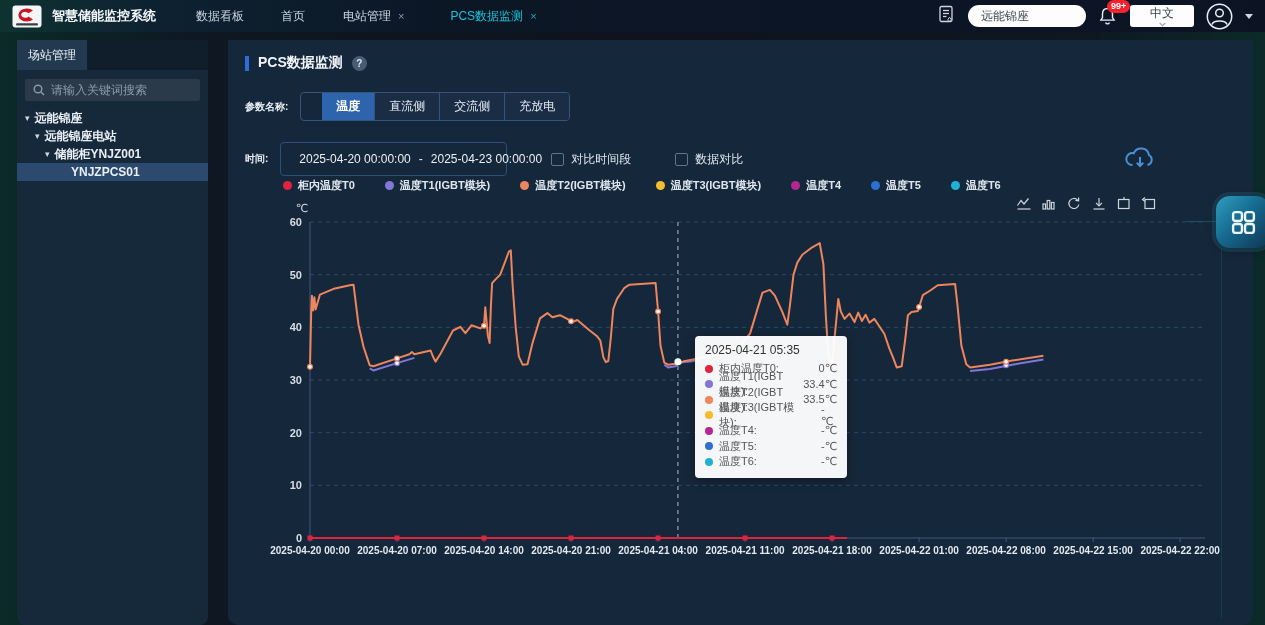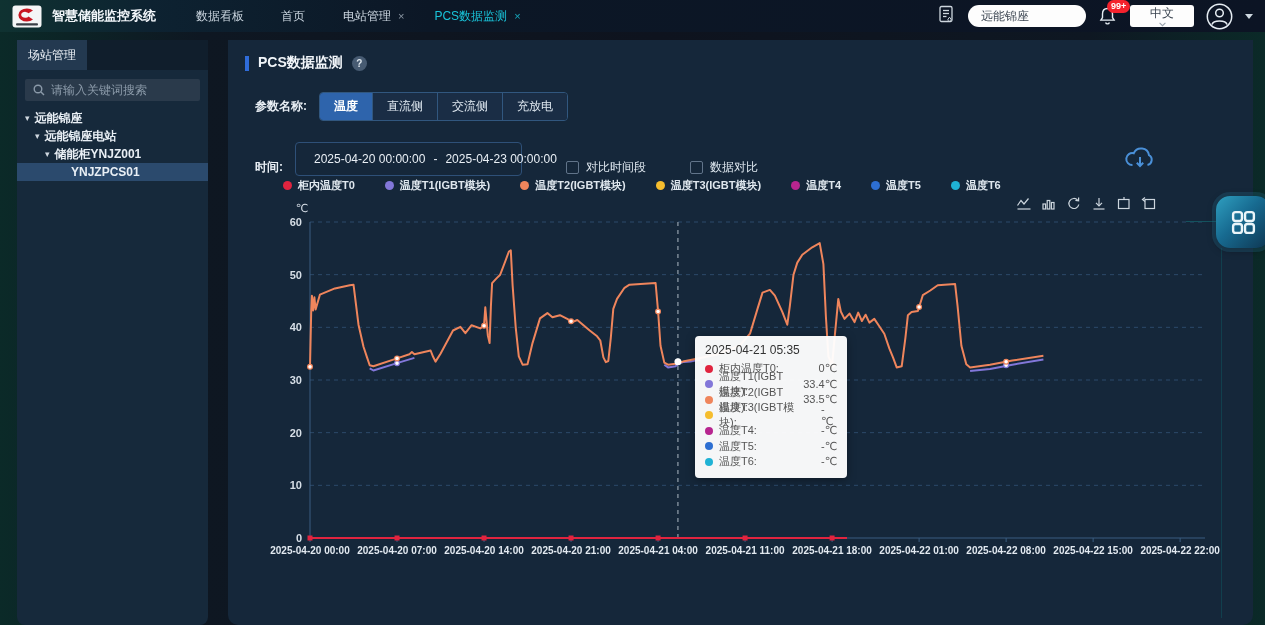--- a/index.html
+++ b/index.html
@@ -8,21 +8,21 @@
           background:linear-gradient(90deg,#0b2a28 0%,#0e1722 16%,#0e131e 52%,#0e1722 86%,#0b2a28 100%); }
 
   
   .navbar { position:absolute; left:0; top:0; width:1265px; height:32px;
             background:linear-gradient(90deg,#0f3231 0px,#0d2231 150px,#0c1726 430px,#0c1424 100%);
             display:flex; align-items:center; padding:0 12px; }
   .logo { width:30px; height:23px; margin-right:10px; flex:0 0 auto; }
   .app-title { color:#f2f6fa; font-size:13px; font-weight:bold; margin-right:40px; white-space:nowrap; }
   .nav-menu { display:flex; gap:37px; margin-right:38px; }
   .nav-menu .mi { color:#c9d4de; font-size:12px; cursor:pointer; white-space:nowrap; }
-  .nav-tabs { display:flex; gap:30px;align-items:flex-end; }
+  .nav-tabs { display:flex; gap:46px;align-items:flex-end; }
   .nav-tab { display:flex; align-items:center; gap:7px; font-size:12px; color:#cdd7e1; cursor:pointer; white-space:nowrap; }
   .nav-tab .x { font-size:11px; color:#8d99a6; }
   .nav-tab.active { color:#19c3d9; }
   .nav-tab.active .x { color:#19c3d9; opacity:.85; }
   .nav-right { margin-left:auto; display:flex; align-items:center; gap:12px; }
   .station-pill { width:118px; height:22px; border-radius:11px; background:#fdfdfd;
                   display:flex; align-items:center; padding:0 13px; }
   .station-pill span { font-size:12px; color:#3a4450; }
   .bell-wrap { position:relative; width:20px; height:20px; }
   .badge { position:absolute; top:-6px; left:9px; background:#f5222d; color:#fff; font-size:9px;
@@ -52,27 +52,27 @@
   
   .panel { position:absolute; left:228px; top:40px; width:1025px; height:585px;
            background:#15273a; border-radius:0 0 10px 10px; }
   .title-row { position:absolute; left:17px; top:14px; display:flex; align-items:center; }
   .title-bar { width:4px; height:15px; background:#2f6cd9; margin-right:9px; }
   .page-title { color:#f2f6fa; font-size:14px; font-weight:bold; }
   .help-circle { width:15px; height:15px; border-radius:50%; background:#475b72; color:#dfe7ee;
                  font-size:10px; font-weight:bold; display:flex; align-items:center; justify-content:center;
                  margin-left:9px; cursor:pointer; }
   .param-row { position:absolute; left:17px; top:52px; display:flex; align-items:center; }
-  .row-label { color:#e9eff5; font-size:12px; font-weight:bold; margin-right:12px; white-space:nowrap;margin-left:10px; }
-  .btn-group { display:flex; border:1px solid #31577f; border-radius:4px; overflow:hidden; }
+  .row-label { color:#e9eff5; font-size:10px; font-weight:bold; margin-right:12px; white-space:nowrap; }
+  .btn-group { display:flex; border:1px solid #31577f; border-radius:4px; overflow:hidden;padding-left:21px; }
   .pbtn { padding:5px 14px; font-size:12px; color:#dfe8f0; background:#1a2d45; cursor:pointer;
           border-left:1px solid #31577f; white-space:nowrap; }
   .pbtn:first-child { border-left:none; }
   .pbtn.active { background:#2e64ac; color:#fff; font-weight:bold; }
-  .time-row { position:absolute; left:17px; top:102px; display:flex; align-items:flex-end; }
+  .time-row { position:absolute; left:17px; top:102px; display:flex; align-items:center; }
   .date-box { width:227px; height:26px; border:1px solid #2e5078; border-radius:4px; display:flex;
               align-items:center; padding:16px 10px; gap:8px; cursor:pointer; }
   .date-box span { color:#e9eff5; font-size:12px; white-space:nowrap; }
   .check-item { display:flex; align-items:center; margin-left:44px; cursor:pointer; }
   .check-box { width:13px; height:13px; border:1px solid #61748a; border-radius:2px; margin-right:7px; }
   .check-item span.lbl { color:#dfe8f0; font-size:12px; white-space:nowrap; }
   .cloud-btn { position:absolute; right:98px; top:102px; width:32px; height:30px; cursor:pointer; }
 
   .legend { position:absolute; left:55px; top:138px; display:flex; gap:30px; z-index:4; }
   .legend-item { display:flex; align-items:center; cursor:pointer; }

